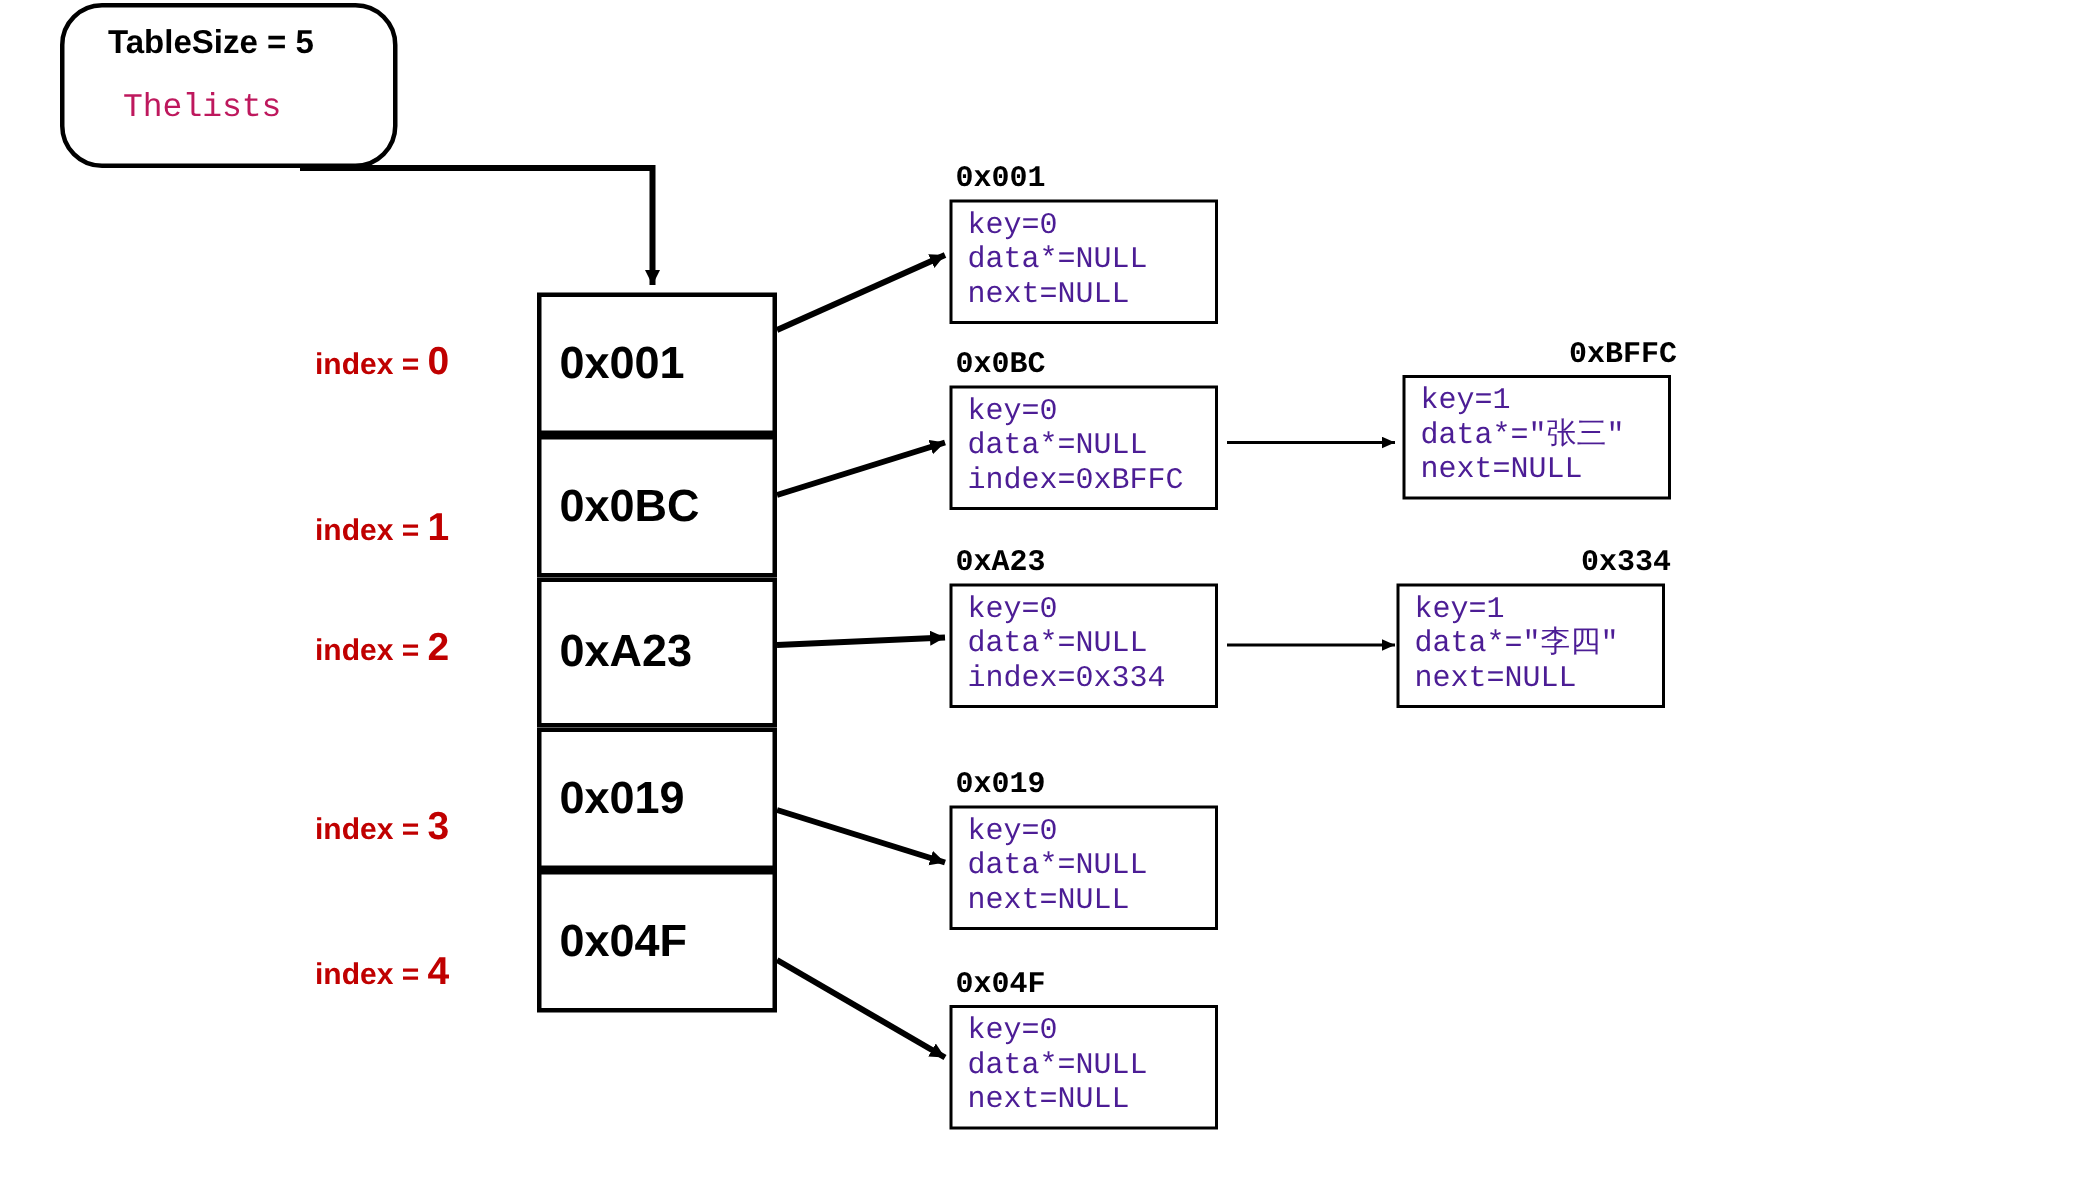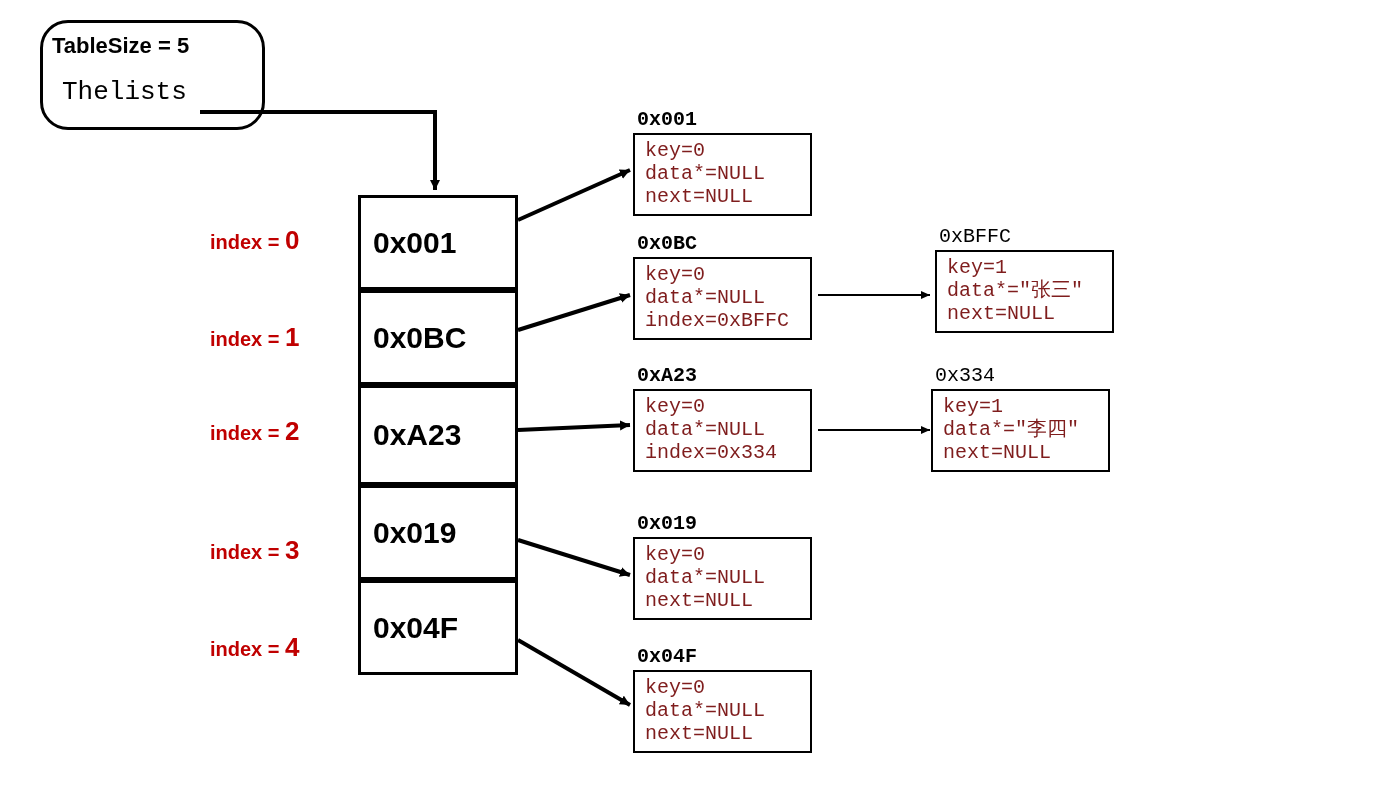--- a/index.html
+++ b/index.html
@@ -21,41 +21,41 @@
     top: 0;
     width: 1384px;
     height: 786px;
     pointer-events: none;
   }
 
   
   .header-box {
     position: absolute;
     left: 40px;
-    top: 20px;
+    top: 2px;
     width: 225px;
     height: 110px;
     border: 3px solid #000;
     border-radius: 28px;
-    padding-left: 4px;
+    padding-left: 24px;
     box-sizing: border-box;
   }
   .header-title {
     font-weight: 700;
     font-size: 22px;
     margin-top: 10px;
     margin-left: 5px;
     color: #000;
   }
   .header-sub {
     font-family: "Courier New", monospace;
-    font-size: 26px;
+    font-size: 22px;
     margin-top: 18px;
     margin-left: 15px;
-    color: #000000;
+    color: #be185d;
   }
 
   
   .bucket {
     position: absolute;
     left: 358px;
     width: 160px;
     height: 95px;
     border: 3px solid #000;
     display: flex;
@@ -89,32 +89,32 @@
     position: absolute;
   }
   .node-addr {
     font-weight: 700;
     font-size: 20px;
     margin-left: 4px;
     margin-bottom: 2px;
     font-family: "Courier New", monospace;
   }
   .node-addr.thin {
-    font-weight: 400;
-    text-align: left;
+    font-weight: 700;
+    text-align: right;
     width: 100%;
   }
   .node-box {
     border: 2px solid #000;
     padding: 4px 10px 6px 10px;
     min-width: 155px;
     background: #fff;
   }
   .node-line {
-    color: #7f1d1d;
+    color: #4c1d95;
     font-family: "Courier New", monospace;
     font-size: 20px;
     line-height: 1.15;
     white-space: nowrap;
   }
 
   
   .n-001 { left: 633px; top: 108px; }
   .n-0BC { left: 633px; top: 232px; }
   .n-A23 { left: 633px; top: 364px; }
@@ -157,21 +157,21 @@
   </svg>
 
   <div class="header-box">
     <div class="header-title">TableSize = 5</div>
     <div class="header-sub">Thelists</div>
   </div>
 
   <div class="idx-label" style="top:225px">
     <span>index = </span><span class="big">0</span>
   </div>
-  <div class="idx-label" style="top:322px">
+  <div class="idx-label" style="top:336px">
     <span>index = </span><span class="big">1</span>
   </div>
   <div class="idx-label" style="top:416px">
     <span>index = </span><span class="big">2</span>
   </div>
   <div class="idx-label" style="top:535px">
     <span>index = </span><span class="big">3</span>
   </div>
   <div class="idx-label" style="top:632px">
     <span>index = </span><span class="big">4</span>

